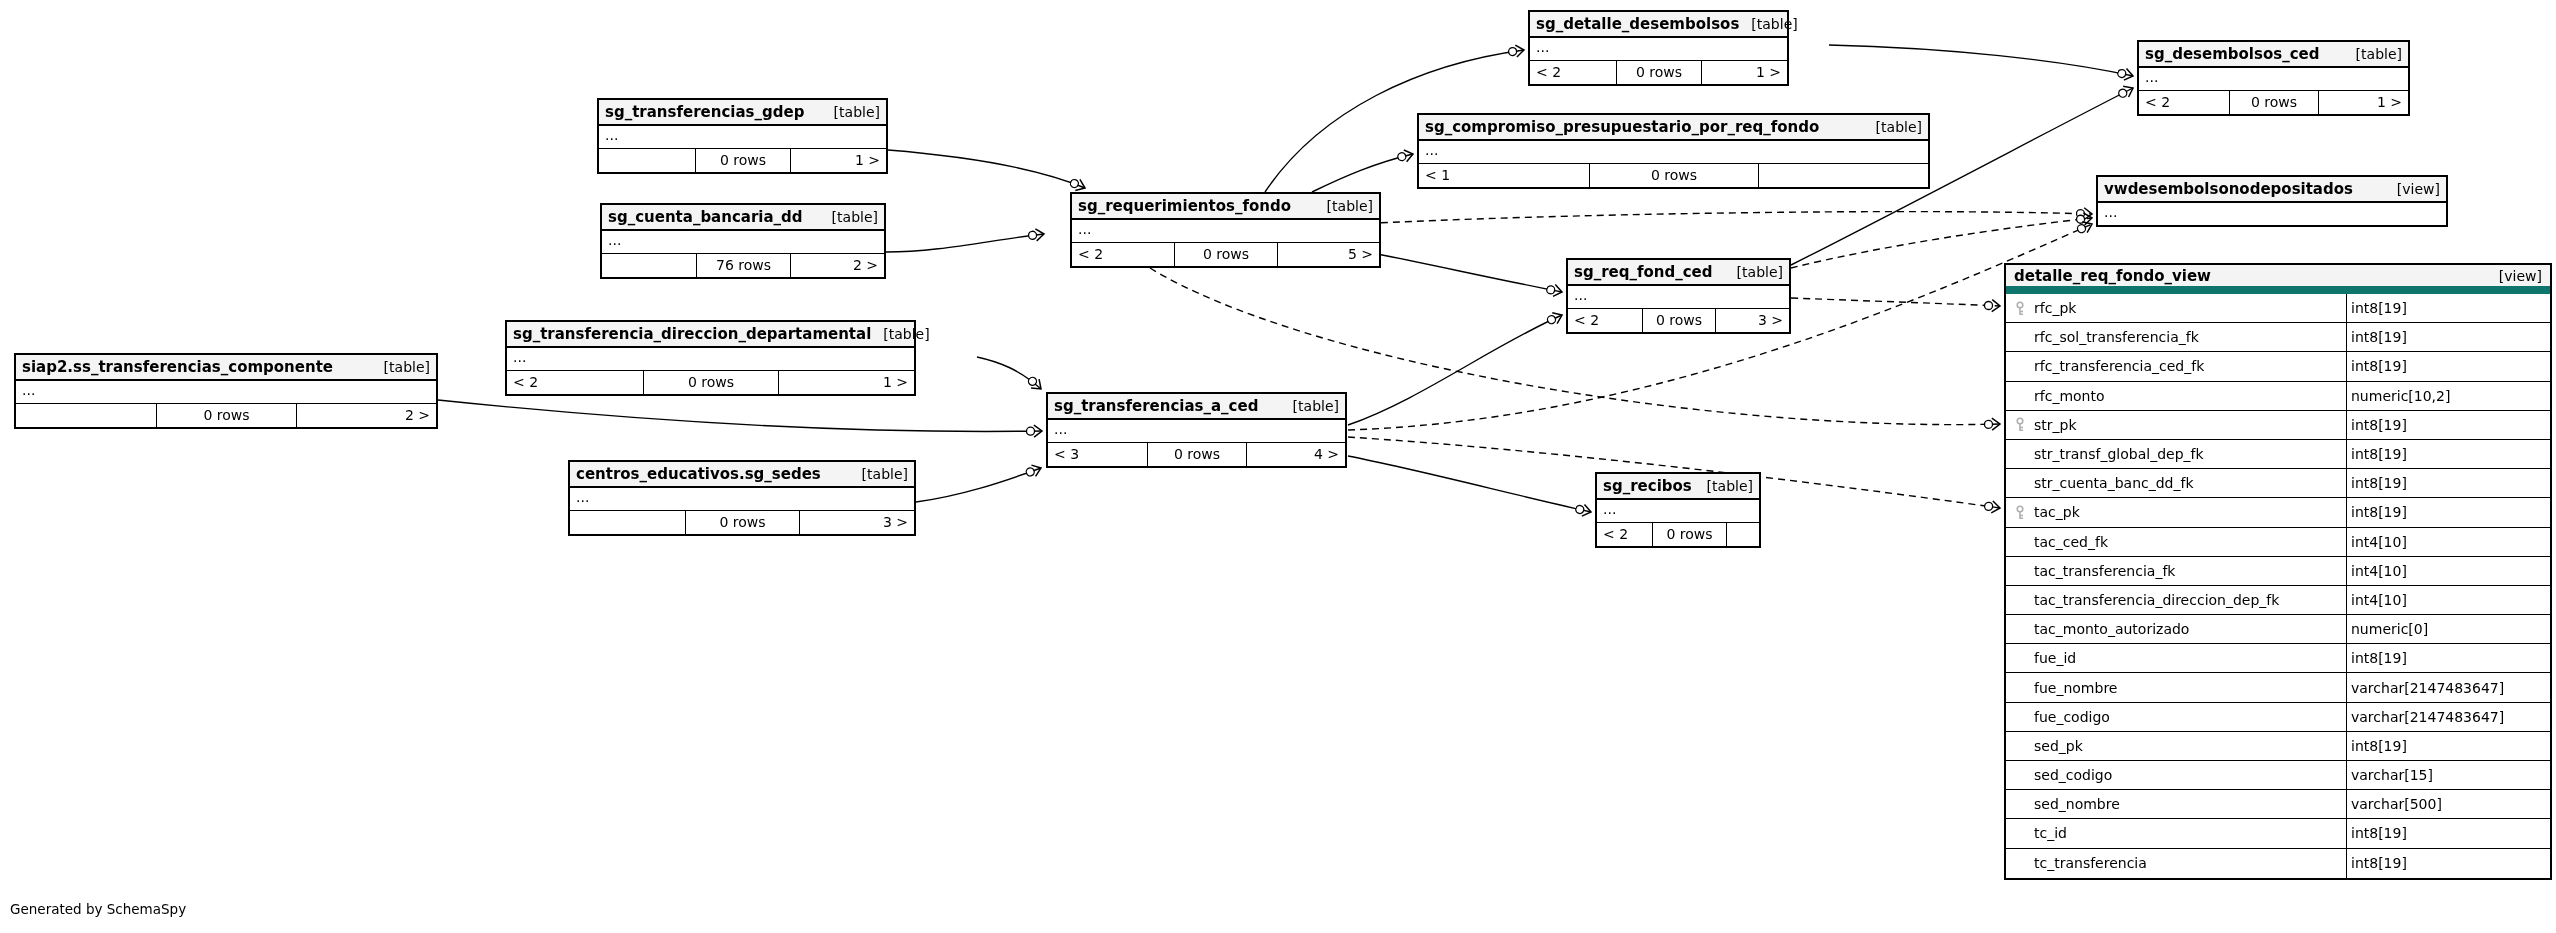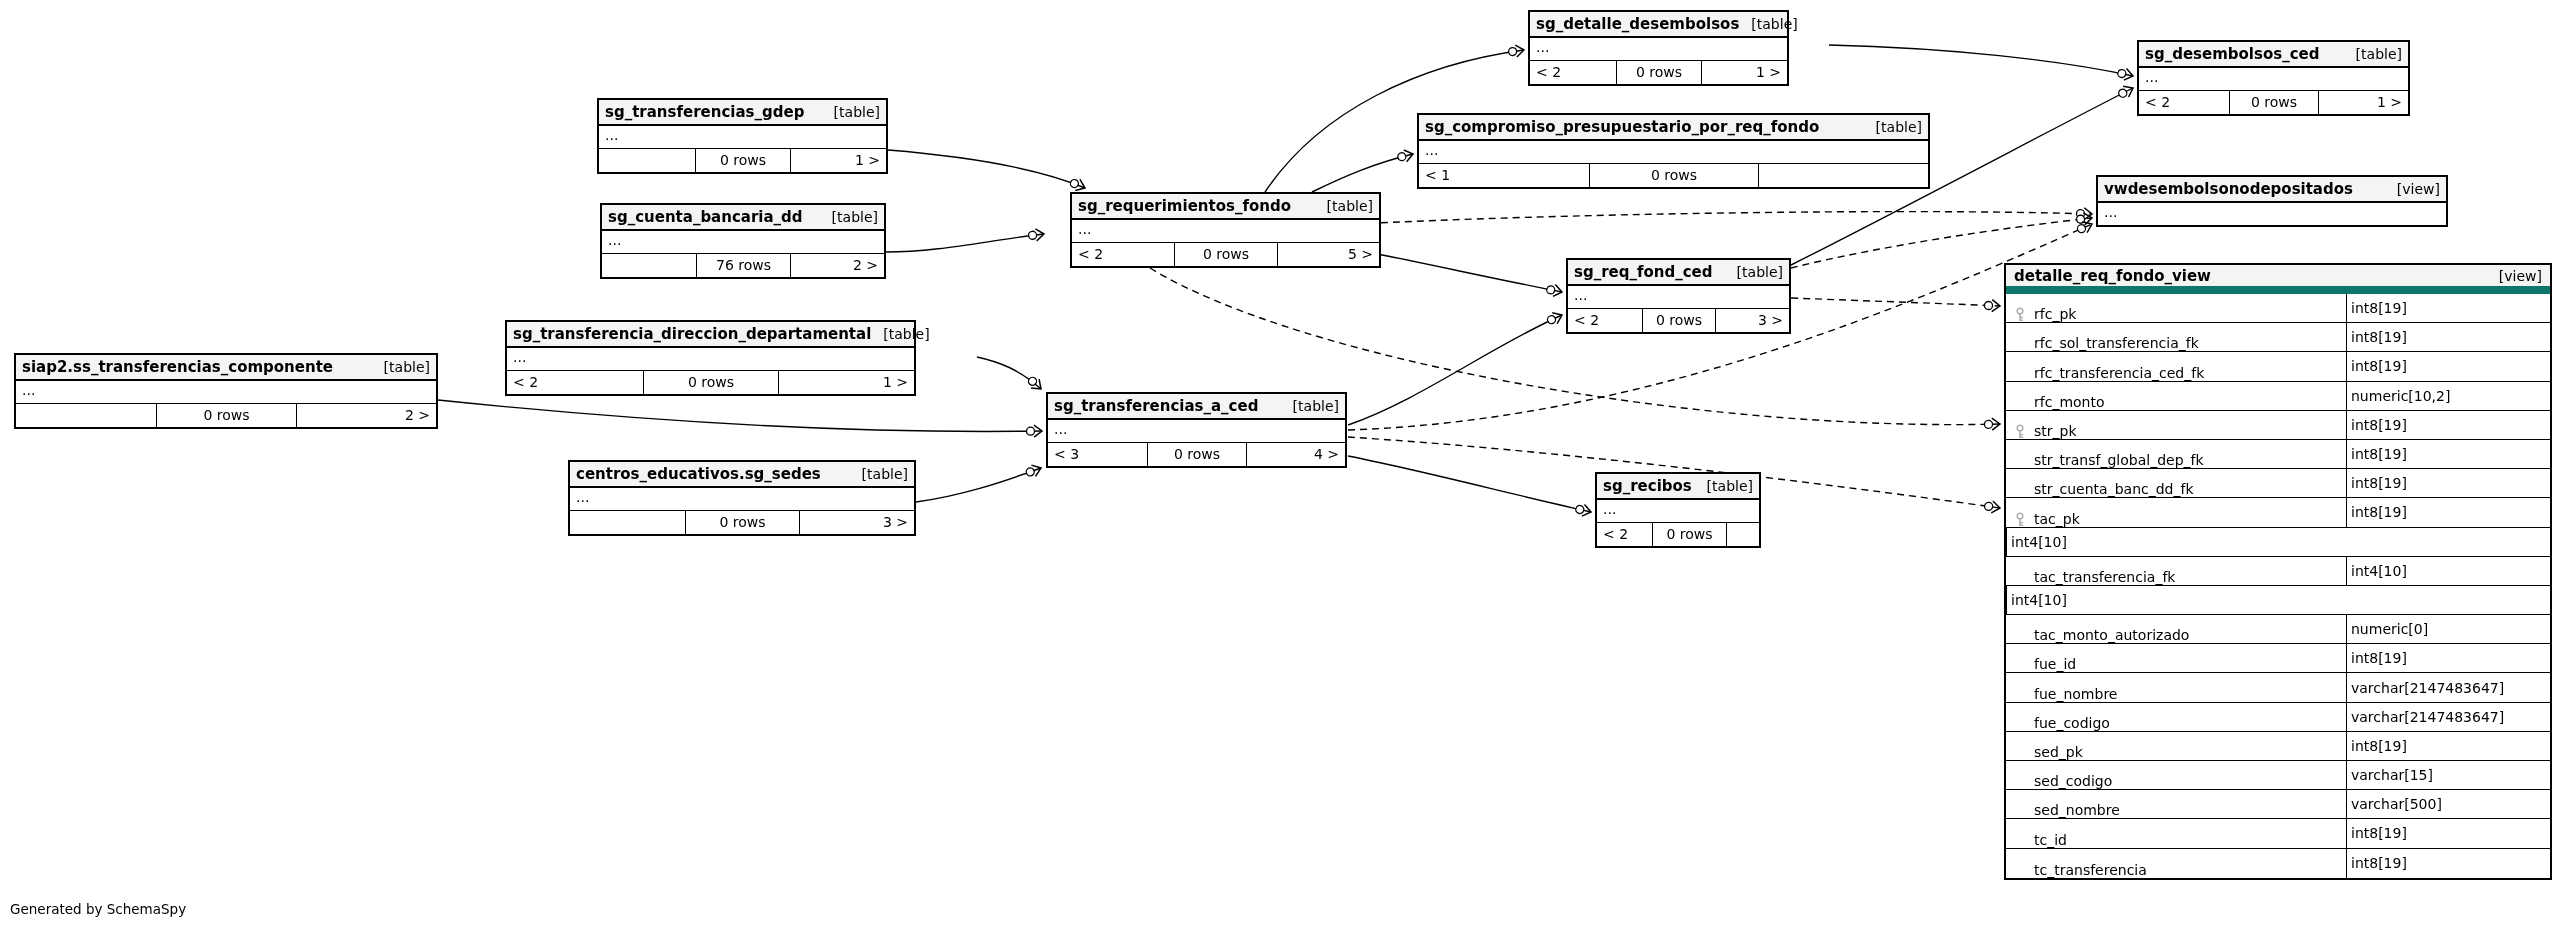--- a/index.html
+++ b/index.html
@@ -16,21 +16,21 @@
   .ent-body{font-size:14px;padding:0 6px;height:22px;line-height:18px;white-space:nowrap}
   .ent-footer{display:grid;grid-template-columns:1fr 1fr 1fr;border-top:1.5px solid #000;font-size:14px;height:24px}
   .ent-footer .cell{padding:2px 6px;line-height:19px;overflow:hidden;white-space:nowrap}
   .ent-footer .cell + .cell{border-left:1.5px solid #000}
   .cell.mid{text-align:center}
   .cell.right{text-align:right}
   .view-table{position:absolute;border:2.5px solid #000;background:#fff;z-index:2}
   .vt-header{display:flex;justify-content:space-between;align-items:center;background:#f4f4f4;border-bottom:8px solid #0f766e;padding:2px 8px;height:29px;white-space:nowrap}
   .vt-row{display:flex;height:29.2px;border-bottom:1.5px solid #000;font-size:14px;align-items:stretch}
   .vt-row.last{border-bottom:none}
-  .vt-name{flex:1;display:flex;align-items:flex-end;padding-left:9px;white-space:nowrap}
+  .vt-name{flex:1;display:flex;align-items:center;padding-left:9px;white-space:nowrap}
   .key-slot{width:19px;display:inline-flex;align-items:center}
   .vt-type{width:204px;border-left:1.5px solid #000;padding:0 4px;display:flex;align-items:center;white-space:nowrap}
   .note{position:absolute;left:10px;top:901px;font-size:13.5px;z-index:2}
 </style>
 </head>
 <body>
 
 <div id="canvas">
 
   <svg class="rel-layer" width="2556" height="933">
@@ -330,30 +330,38 @@
             <svg width="10" height="15" viewBox="0 0 10 15">
               <circle cx="5" cy="4" r="2.8" fill="none" stroke="#b0b0b0" stroke-width="1.6"></circle>
               <path d="M5 6.8 V14 M5 10.5 H8 M5 13.2 H8" stroke="#b0b0b0" stroke-width="1.6" fill="none"></path>
             </svg>
           </span>
           <span>tac_pk</span>
         </div>
       <div class="vt-type">int8[19]</div>
     </div>
     <div class="vt-row">
+      <div class="vt-name">
+          <span class="key-slot"></span>
+          <span>tac_ced_fk</span>
+        </div>
       <div class="vt-type">int4[10]</div>
     </div>
     <div class="vt-row">
       <div class="vt-name">
           <span class="key-slot"></span>
           <span>tac_transferencia_fk</span>
         </div>
       <div class="vt-type">int4[10]</div>
     </div>
     <div class="vt-row">
+      <div class="vt-name">
+          <span class="key-slot"></span>
+          <span>tac_transferencia_direccion_dep_fk</span>
+        </div>
       <div class="vt-type">int4[10]</div>
     </div>
     <div class="vt-row">
       <div class="vt-name">
           <span class="key-slot"></span>
           <span>tac_monto_autorizado</span>
         </div>
       <div class="vt-type">numeric[0]</div>
     </div>
     <div class="vt-row">

